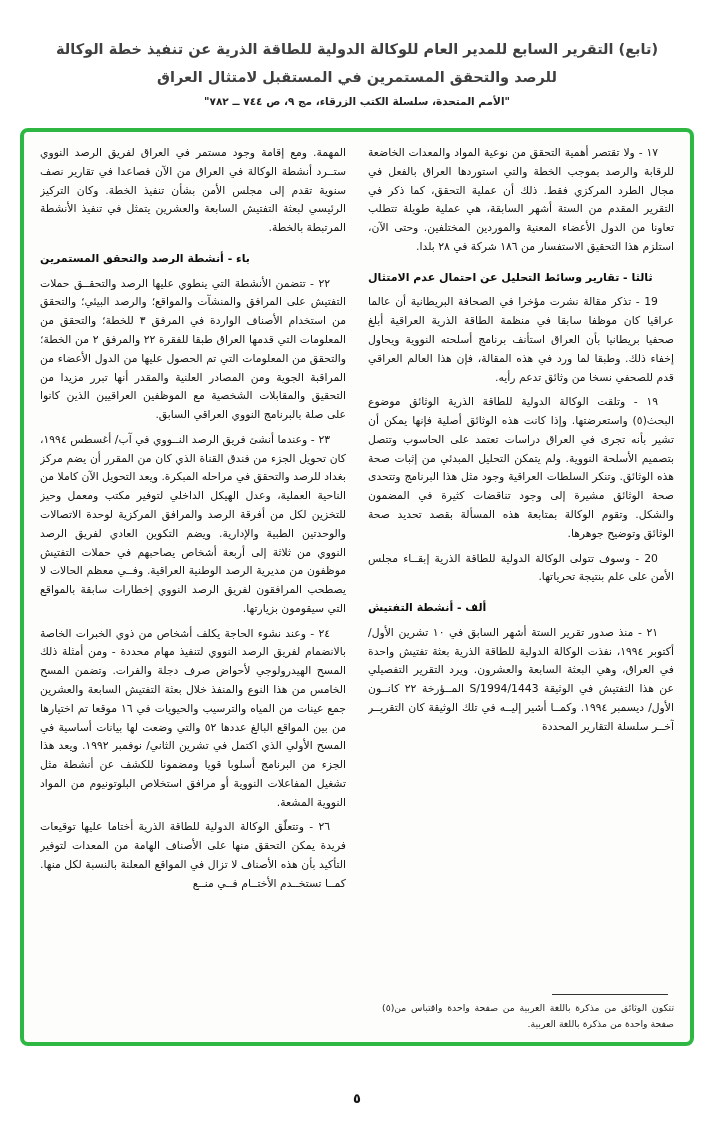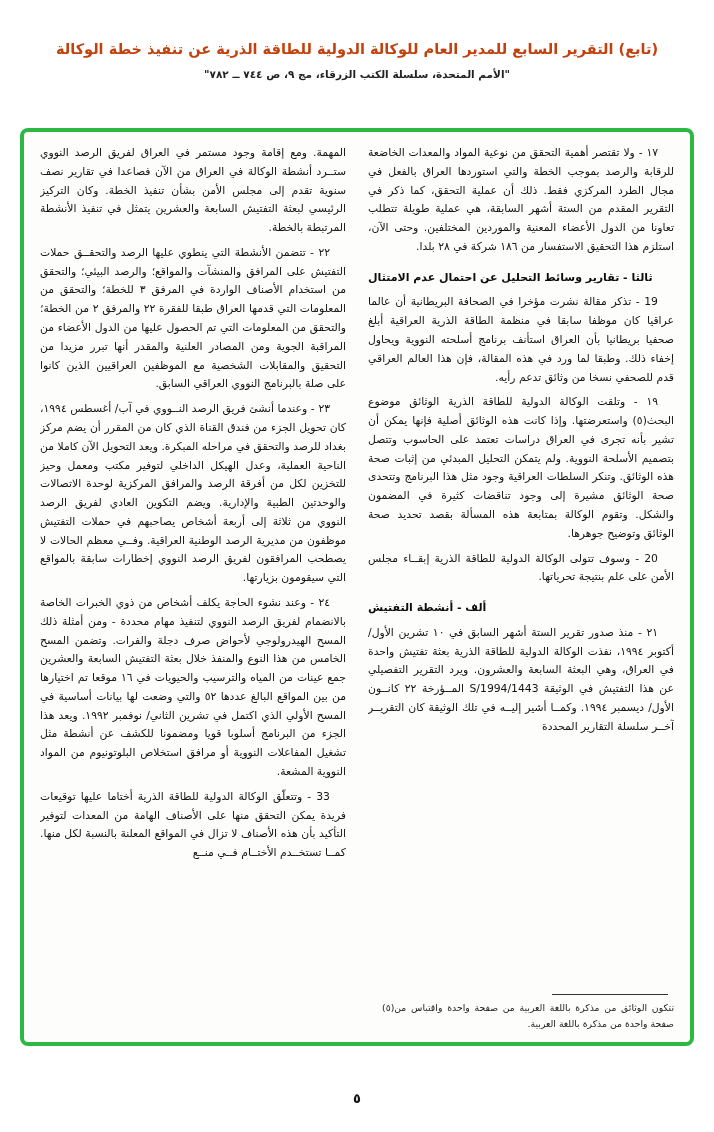--- a/index.html
+++ b/index.html
@@ -18,21 +18,21 @@
   }
   .doc-header {
     padding-top: 36px;
     text-align: center;
     color: #111;
   }
   .title-line {
     font-weight: bold;
     font-size: 14.5px;
     line-height: 1.9;
-    color: #c2410c;
+    color: #404040;
   }
   .source-line {
     font-size: 10.5px;
     margin-top: 4px;
     color: #222;
     font-weight: bold;
   }
   .content-frame {
     position: absolute;
     top: 128px;
@@ -112,20 +112,21 @@
     color: #111;
   }
 </style>
 </head>
 <body>
 
 <div class="page">
 
   <div class="doc-header">
     <div class="title-line">(تابع) التقرير السابع للمدير العام للوكالة الدولية للطاقة الذرية عن تنفيذ خطة الوكالة</div>
+    <div class="title-line">للرصد والتحقق المستمرين في المستقبل لامتثال العراق</div>
     <div class="source-line">"الأمم المتحدة، سلسلة الكتب الزرقاء، مج ٩، ص ٧٤٤ ــ ٧٨٢"</div>
   </div>
 
   <div class="content-frame">
     <div class="columns">
 
       <div class="col">
         <p class="para">١٧ - ولا تقتصر أهمية التحقق من نوعية المواد والمعدات الخاضعة للرقابة والرصد بموجب الخطة والتي استوردها العراق بالفعل في مجال الطرد المركزي فقط. ذلك أن عملية التحقق، كما ذكر في التقرير المقدم من الستة أشهر السابقة، هي عملية طويلة تتطلب تعاونا من الدول الأعضاء المعنية والموردين المختلفين. وحتى الآن، استلزم هذا التحقيق الاستفسار من ١٨٦ شركة في ٢٨ بلدا.</p>
         <p class="sec-heading">ثالثا - تقارير وسائط التحليل عن احتمال عدم الامتثال</p>
         <p class="para">19 - تذكر مقالة نشرت مؤخرا في الصحافة البريطانية أن عالما عراقيا كان موظفا سابقا في منظمة الطاقة الذرية العراقية أبلغ صحفيا بريطانيا بأن العراق استأنف برنامج أسلحته النووية ويحاول إخفاء ذلك. وطبقا لما ورد في هذه المقالة، فإن هذا العالم العراقي قدم للصحفي نسخا من وثائق تدعم رأيه.</p>
@@ -138,24 +139,25 @@
           <hr class="footnote-rule">
           <p class="footnote-text">
             <span class="footnote-marker">(٥)</span>
             <span>تتكون الوثائق من مذكرة باللغة العربية من صفحة واحدة واقتباس من صفحة واحدة من مذكرة باللغة العربية.</span>
           </p>
         </div>
       </div>
 
       <div class="col">
         <p class="para no-indent">المهمة. ومع إقامة وجود مستمر في العراق لفريق الرصد النووي ستــرد أنشطة الوكالة في العراق من الآن فصاعدا في تقارير نصف سنوية تقدم إلى مجلس الأمن بشأن تنفيذ الخطة. وكان التركيز الرئيسي لبعثة التفتيش السابعة والعشرين يتمثل في تنفيذ الأنشطة المرتبطة بالخطة.</p>
+        <p class="sec-heading">باء - أنشطة الرصد والتحقق المستمرين</p>
         <p class="para">٢٢ - تتضمن الأنشطة التي ينطوي عليها الرصد والتحقــق حملات التفتيش على المرافق والمنشآت والمواقع؛ والرصد البيئي؛ والتحقق من استخدام الأصناف الواردة في المرفق ٣ للخطة؛ والتحقق من المعلومات التي قدمها العراق طبقا للفقرة ٢٢ والمرفق ٢ من الخطة؛ والتحقق من المعلومات التي تم الحصول عليها من الدول الأعضاء من المراقبة الجوية ومن المصادر العلنية والمقدر أنها تبرر مزيدا من التحقيق والمقابلات الشخصية مع الموظفين العراقيين الذين كانوا على صلة بالبرنامج النووي العراقي السابق.</p>
         <p class="para">٢٣ - وعندما أنشئ فريق الرصد النــووي في آب/ أغسطس ١٩٩٤، كان تحويل الجزء من فندق القناة الذي كان من المقرر أن يضم مركز بغداد للرصد والتحقق في مراحله المبكرة. ويعد التحويل الآن كاملا من الناحية العملية، وعدل الهيكل الداخلي لتوفير مكتب ومعمل وحيز للتخزين لكل من أفرقة الرصد والمرافق المركزية لوحدة الاتصالات والوحدتين الطبية والإدارية. ويضم التكوين العادي لفريق الرصد النووي من ثلاثة إلى أربعة أشخاص يصاحبهم في حملات التفتيش موظفون من مديرية الرصد الوطنية العراقية. وفــي معظم الحالات لا يصطحب المرافقون لفريق الرصد النووي إخطارات سابقة بالمواقع التي سيقومون بزيارتها.</p>
         <p class="para">٢٤ - وعند نشوء الحاجة يكلف أشخاص من ذوي الخبرات الخاصة بالانضمام لفريق الرصد النووي لتنفيذ مهام محددة - ومن أمثلة ذلك المسح الهيدرولوجي لأحواض صرف دجلة والفرات. وتضمن المسح الخامس من هذا النوع والمنفذ خلال بعثة التفتيش السابعة والعشرين جمع عينات من المياه والترسيب والحيويات في ١٦ موقعا تم اختيارها من بين المواقع البالغ عددها ٥٢ والتي وضعت لها بيانات أساسية في المسح الأولي الذي اكتمل في تشرين الثاني/ نوفمبر ١٩٩٢. ويعد هذا الجزء من البرنامج أسلوبا قويا ومضمونا للكشف عن أنشطة مثل تشغيل المفاعلات النووية أو مرافق استخلاص البلوتونيوم من المواد النووية المشعة.</p>
-        <p class="para">33 - وتتعلّق الوكالة الدولية للطاقة الذرية أختاما عليها توقيعات فريدة يمكن التحقق منها على الأصناف الهامة من المعدات لتوفير التأكيد بأن هذه الأصناف لا تزال في المواقع المعلنة بالنسبة لكل منها. كمــا تستخــدم الأختــام فــي منــع</p>
+        <p class="para">٢٦ - وتتعلّق الوكالة الدولية للطاقة الذرية أختاما عليها توقيعات فريدة يمكن التحقق منها على الأصناف الهامة من المعدات لتوفير التأكيد بأن هذه الأصناف لا تزال في المواقع المعلنة بالنسبة لكل منها. كمــا تستخــدم الأختــام فــي منــع</p>
       </div>
 
     </div>
   </div>
 
   <div class="page-number">٥</div>
 
 </div>
 
 </body></html>

